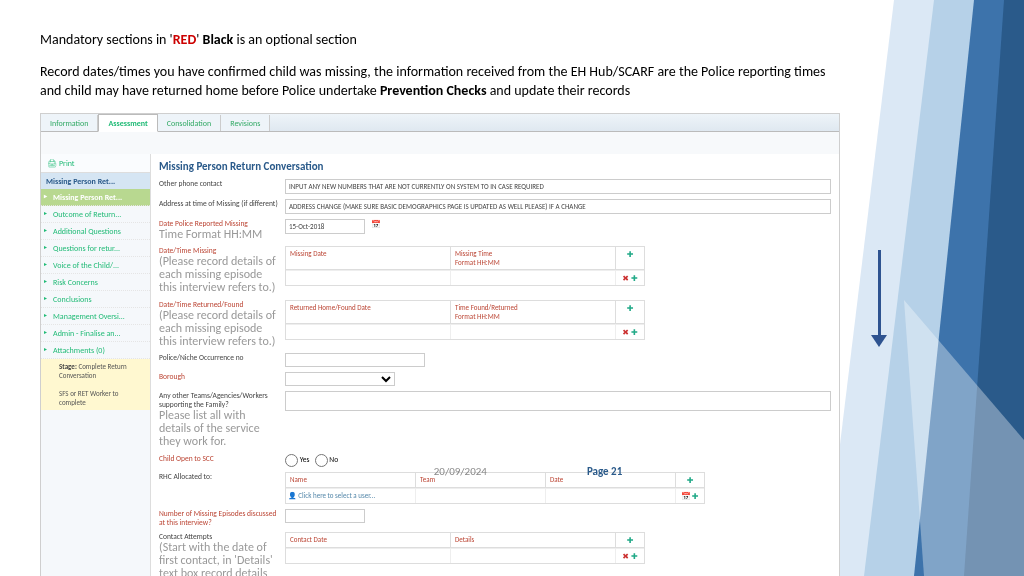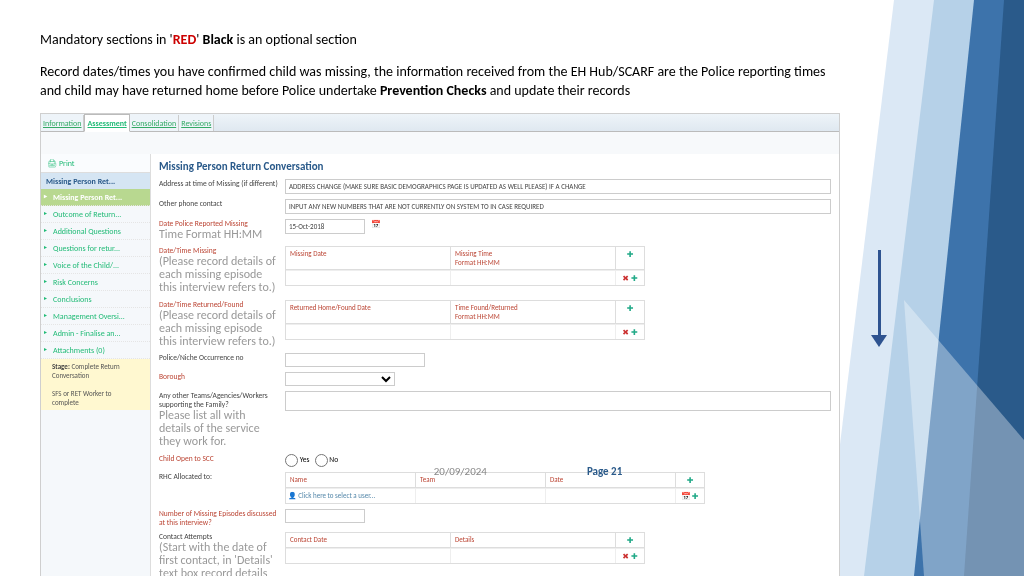--- a/index.html
+++ b/index.html
@@ -9,31 +9,31 @@
   .arrow { position: absolute; right: 135px; top: 250px; width: 20px; z-index: 2; }
   .arrow-line { width: 3px; height: 85px; background: #2e5390; margin: 0 auto; }
   .arrow-head { width: 0; height: 0; border-left: 8px solid transparent; border-right: 8px solid transparent; border-top: 12px solid #2e5390; margin: 0 auto; }
   .content { position: absolute; left: 40px; top: 30px; width: 800px; z-index: 1; }
   .intro { font-size: 14px; color: #000; line-height: 1.4; }
   .intro .red { color: #c00; font-weight: bold; }
   .intro .bold { font-weight: bold; }
   .intro p { margin-bottom: 12px; }
   .app { margin-top: 10px; border: 1px solid #cfcfcf; background: #f7f9fb; width: 800px; font-size: 8px; position: relative; }
   .tabs { display: flex; background: linear-gradient(#eef4f9,#dfe8f0); border-bottom: 1px solid #bbb; height: 18px; align-items: flex-end; }
-  .tab { padding: 3px 2px; font-size: 8px; color: #3a6; border-right: 1px solid #ccc; background: #eef4f9; text-decoration: underline; }
+  .tab { padding: 3px 9px; font-size: 8px; color: #3a6; border-right: 1px solid #ccc; background: #eef4f9; }
   .tab.active { background: #fff; border-top: 1px solid #bbb; border-left: 1px solid #bbb; border-right: 1px solid #bbb; border-bottom: 1px solid #fff; margin-bottom: -1px; font-weight: bold; color: #2b7; }
   .app-body { display: flex; background: #fff; margin-top: 22px; }
   .sidebar { width: 110px; background: #f5f8fb; border-right: 1px solid #ddd; padding: 0; }
   .print { padding: 4px 6px; color: #2b7; font-size: 8px; border-bottom: 1px solid #ddd; background:#fafcfe; }
   .side-head { background: #d5e5f3; color: #2a5a8a; font-size: 8px; font-weight: bold; padding: 3px 5px; }
   .side-item { display: block; padding: 3px 5px 3px 12px; color: #2b7; font-size: 8px; border-bottom: 1px dotted #e5e5e5; position: relative; }
   .side-item.active { background: #b8d890; color: #fff; font-weight: bold; }
   .side-item::before { content: "▸"; position: absolute; left: 3px; font-size: 6px; color: inherit; }
   .side-item.active::before { color: #fff; }
-  .stage { background: #fff8d0; padding: 3px 11px; font-size: 7px; color: #555; line-height: 1.3; }
+  .stage { background: #fff8d0; padding: 3px 18px; font-size: 7px; color: #555; line-height: 1.3; }
   .stage b { color: #444; }
   .main { flex: 1; padding: 4px 8px; }
   .title { color: #2a5a8a; font-size: 11px; font-weight: bold; margin: 2px 0 6px; }
   .frow { display: flex; align-items: flex-start; margin-bottom: 5px; gap: 6px; }
   .flabel { width: 120px; font-size: 7.5px; color: #444; }
   .flabel.req { color: #b43; }
   .fhint { font-size: 12px; color: #999; line-height: 1.1; }
   .finput { flex: 1; min-height: 14px; background: #fff; border: 1px solid #ccc; font-size: 7px; padding: 2px 3px; color: #444; }
   .finput.small { flex: 0 0 80px; }
   .finput.med { flex: 0 0 140px; }
@@ -103,27 +103,27 @@
           <div class="stage">
             <b>Stage:</b> <span>Complete Return Conversation</span><br><br>
             <span>SFS or RET Worker to complete</span>
           </div>
         </div>
 
         <div class="main">
           <div class="title">Missing Person Return Conversation</div>
 
           <div class="frow">
+            <div class="flabel">Other phone contact</div>
+            <div class="finput">INPUT ANY NEW NUMBERS THAT ARE NOT CURRENTLY ON SYSTEM TO IN CASE REQUIRED</div>
+          </div>
+
+          <div class="frow">
             <div class="flabel">Address at time of Missing (if different)</div>
             <div class="finput">ADDRESS CHANGE (MAKE SURE BASIC DEMOGRAPHICS PAGE IS UPDATED AS WELL PLEASE) IF A CHANGE</div>
-          </div>
-
-          <div class="frow">
-            <div class="flabel">Other phone contact</div>
-            <div class="finput">INPUT ANY NEW NUMBERS THAT ARE NOT CURRENTLY ON SYSTEM TO IN CASE REQUIRED</div>
           </div>
 
           <div class="frow">
             <div class="flabel">
               <span class="req" style="color:#b43">Date Police Reported Missing</span><br>
               <span class="fhint">Time Format HH:MM</span>
             </div>
             <div class="finput small">15-Oct-2018</div>
             <span style="font-size:8px;">📅</span>
           </div>

